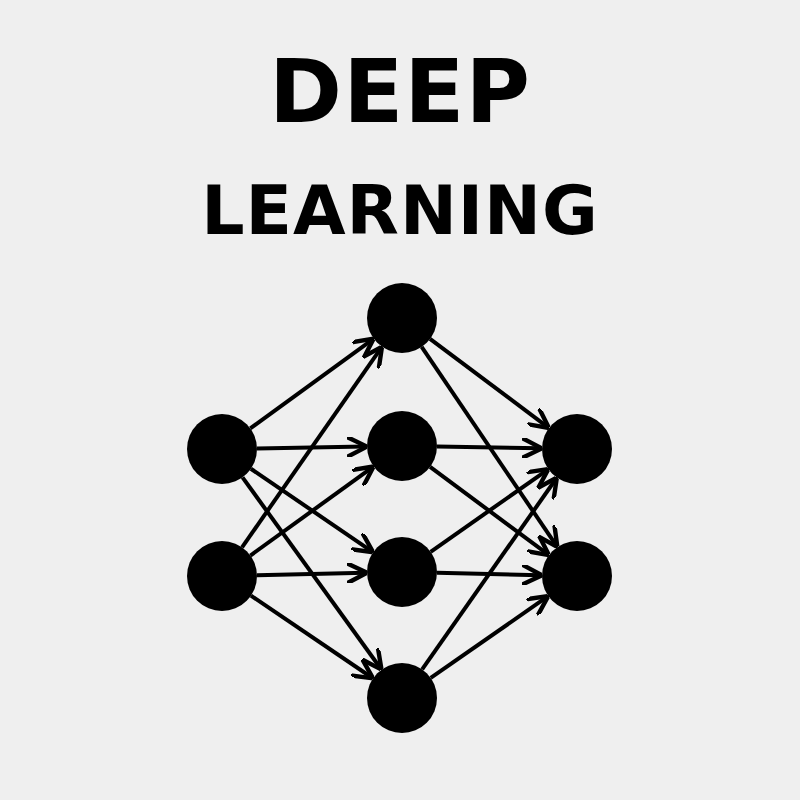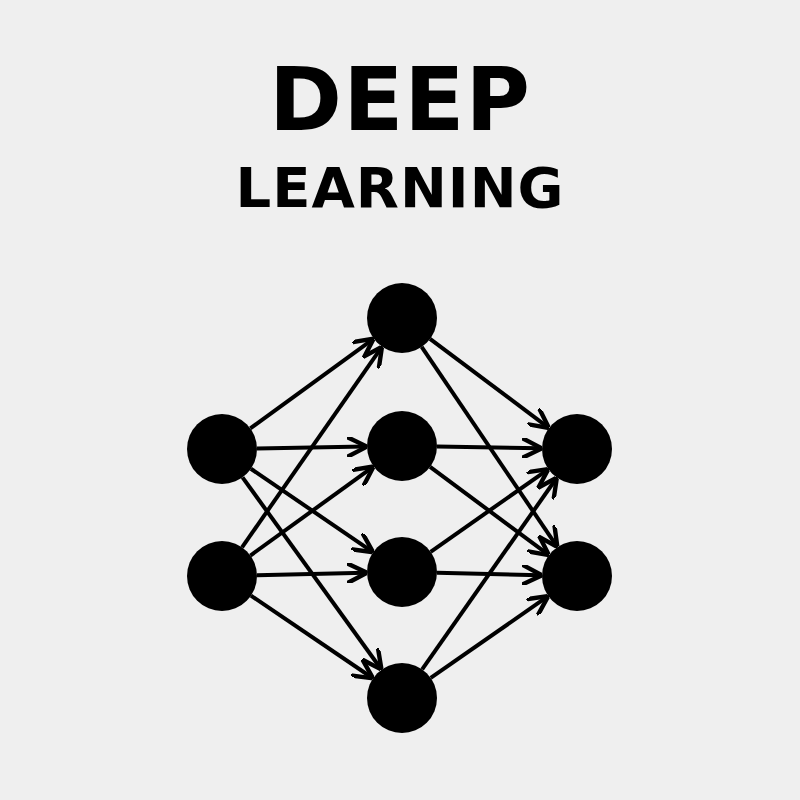--- a/index.html
+++ b/index.html
@@ -1,19 +1,19 @@
 <!DOCTYPE html>
 <html><head>
   <meta charset="utf-8">
   <style>
     html, body { margin: 0; padding: 0; }
     body { width: 800px; height: 800px; background: #efefef; position: relative; overflow: hidden; }
     .title { position: absolute; left: 0; width: 800px; text-align: center; font-family: "DejaVu Sans", sans-serif; font-weight: bold; color: #000; line-height: 1; letter-spacing: 1px; }
-    .t1 { top: 56px; font-size: 88px; }
-    .t2 { top: 160px; font-size: 56px; }
+    .t1 { top: 48px; font-size: 88px; }
+    .t2 { top: 177px; font-size: 68px; }
     svg.net { position: absolute; left: 0; top: 0; }
   </style>
 </head>
 <body>
 
 <div class="title t1">DEEP</div>
 <div class="title t2">LEARNING</div>
 
 <svg class="net" id="net" width="800" height="800">
   <defs>

